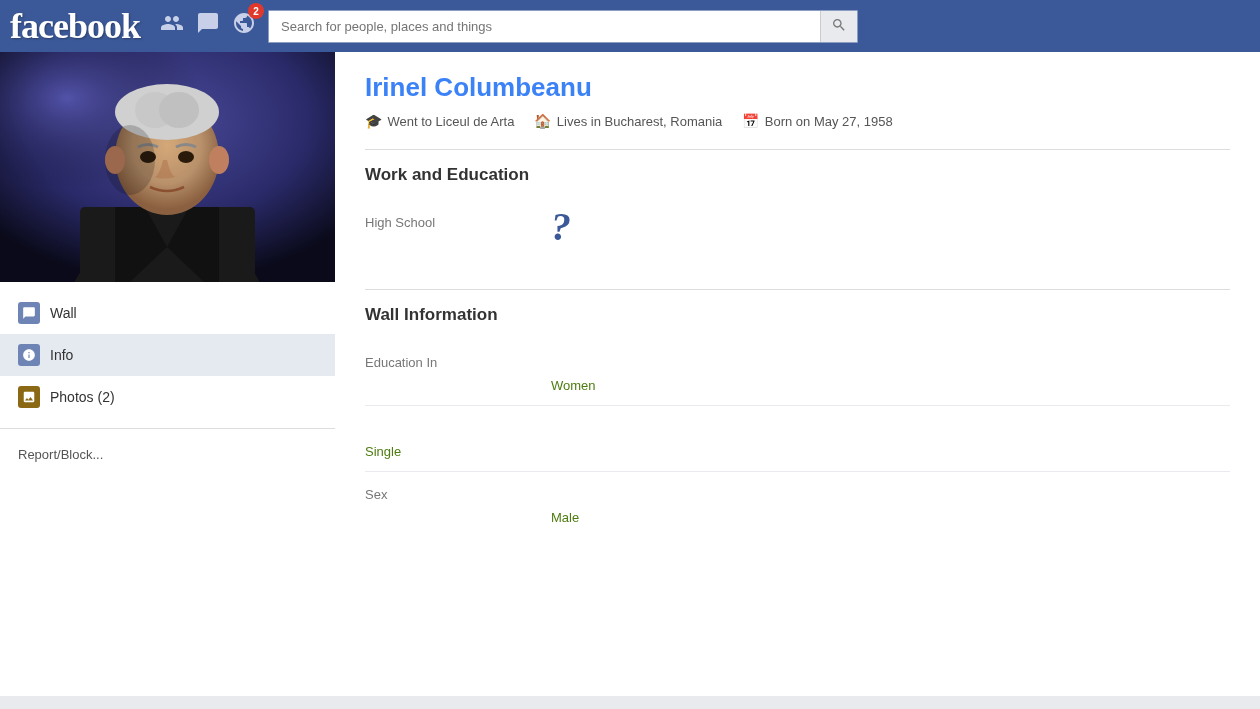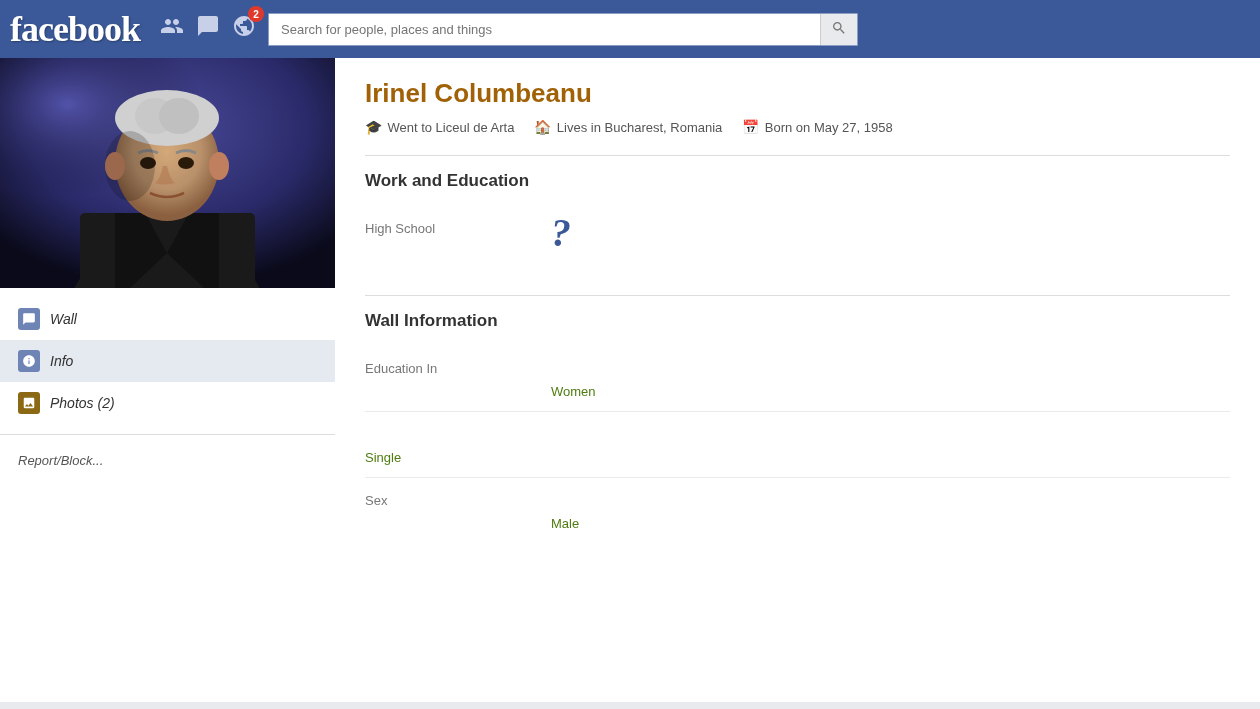--- a/index.html
+++ b/index.html
@@ -1,21 +1,21 @@
 <!DOCTYPE html>
 <html><head>
   <meta charset="utf-8">
   <style>
     * { margin: 0; padding: 0; box-sizing: border-box; }
     body { font-family: Arial, Helvetica, sans-serif; font-size: 13px; background: #e9eaed; }
 
     
     #header {
       background: #3b5998;
-      height: 58px;
+      height: 52px;
       display: flex;
       align-items: center;
       padding: 0 10px;
       gap: 12px;
     }
     #logo {
       font-family: Georgia, 'Times New Roman', serif;
       font-size: 36px;
       font-weight: bold;
       color: #fff;
@@ -90,21 +90,20 @@
       width: 335px;
       height: 230px;
       background: linear-gradient(135deg, #2c3e6b 0%, #4a3a7a 40%, #1a1a2e 100%);
       display: flex;
       align-items: center;
       justify-content: center;
       overflow: hidden;
     }
     #sidebar-nav {
       padding: 10px 0;
-      font-style: italic;
     }
     .nav-item {
       display: flex;
       align-items: center;
       gap: 10px;
       padding: 10px 18px;
       cursor: pointer;
       color: #333;
       font-size: 14px;
       text-decoration: none;
@@ -141,21 +140,21 @@
     
     #main {
       flex: 1;
       background: #fff;
       padding: 20px 30px;
       min-height: calc(100vh - 65px);
     }
     .profile-name {
       font-size: 26px;
       font-weight: bold;
-      color: #a16207;
+      color: #3b82f6;
       margin-bottom: 10px;
     }
     .profile-meta {
       display: flex;
       gap: 20px;
       align-items: center;
       color: #555;
       font-size: 13px;
       margin-bottom: 20px;
       flex-wrap: wrap;

